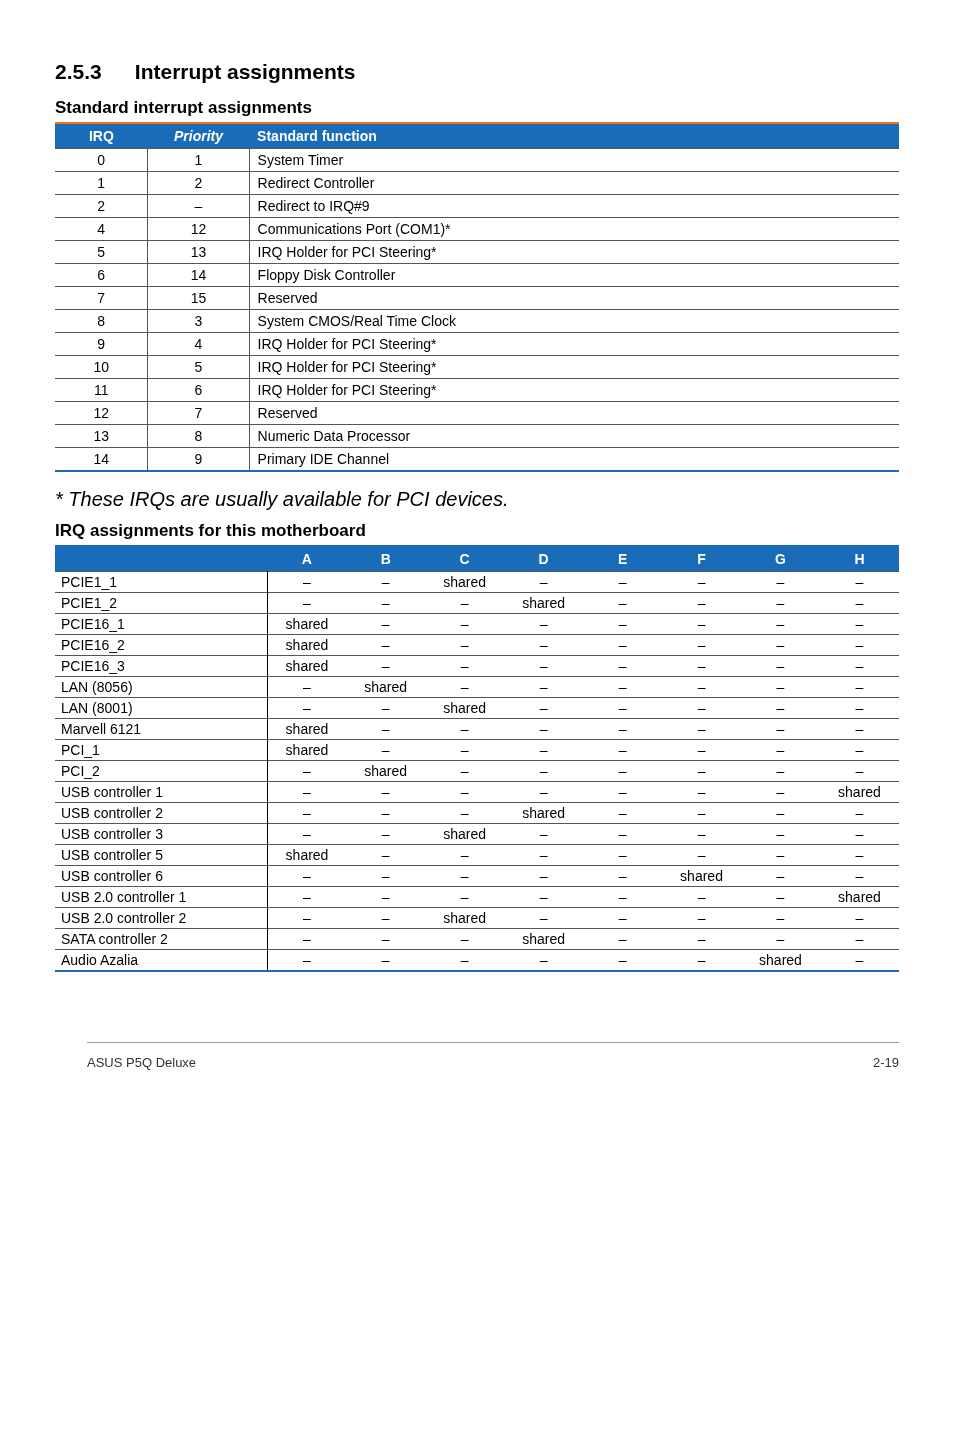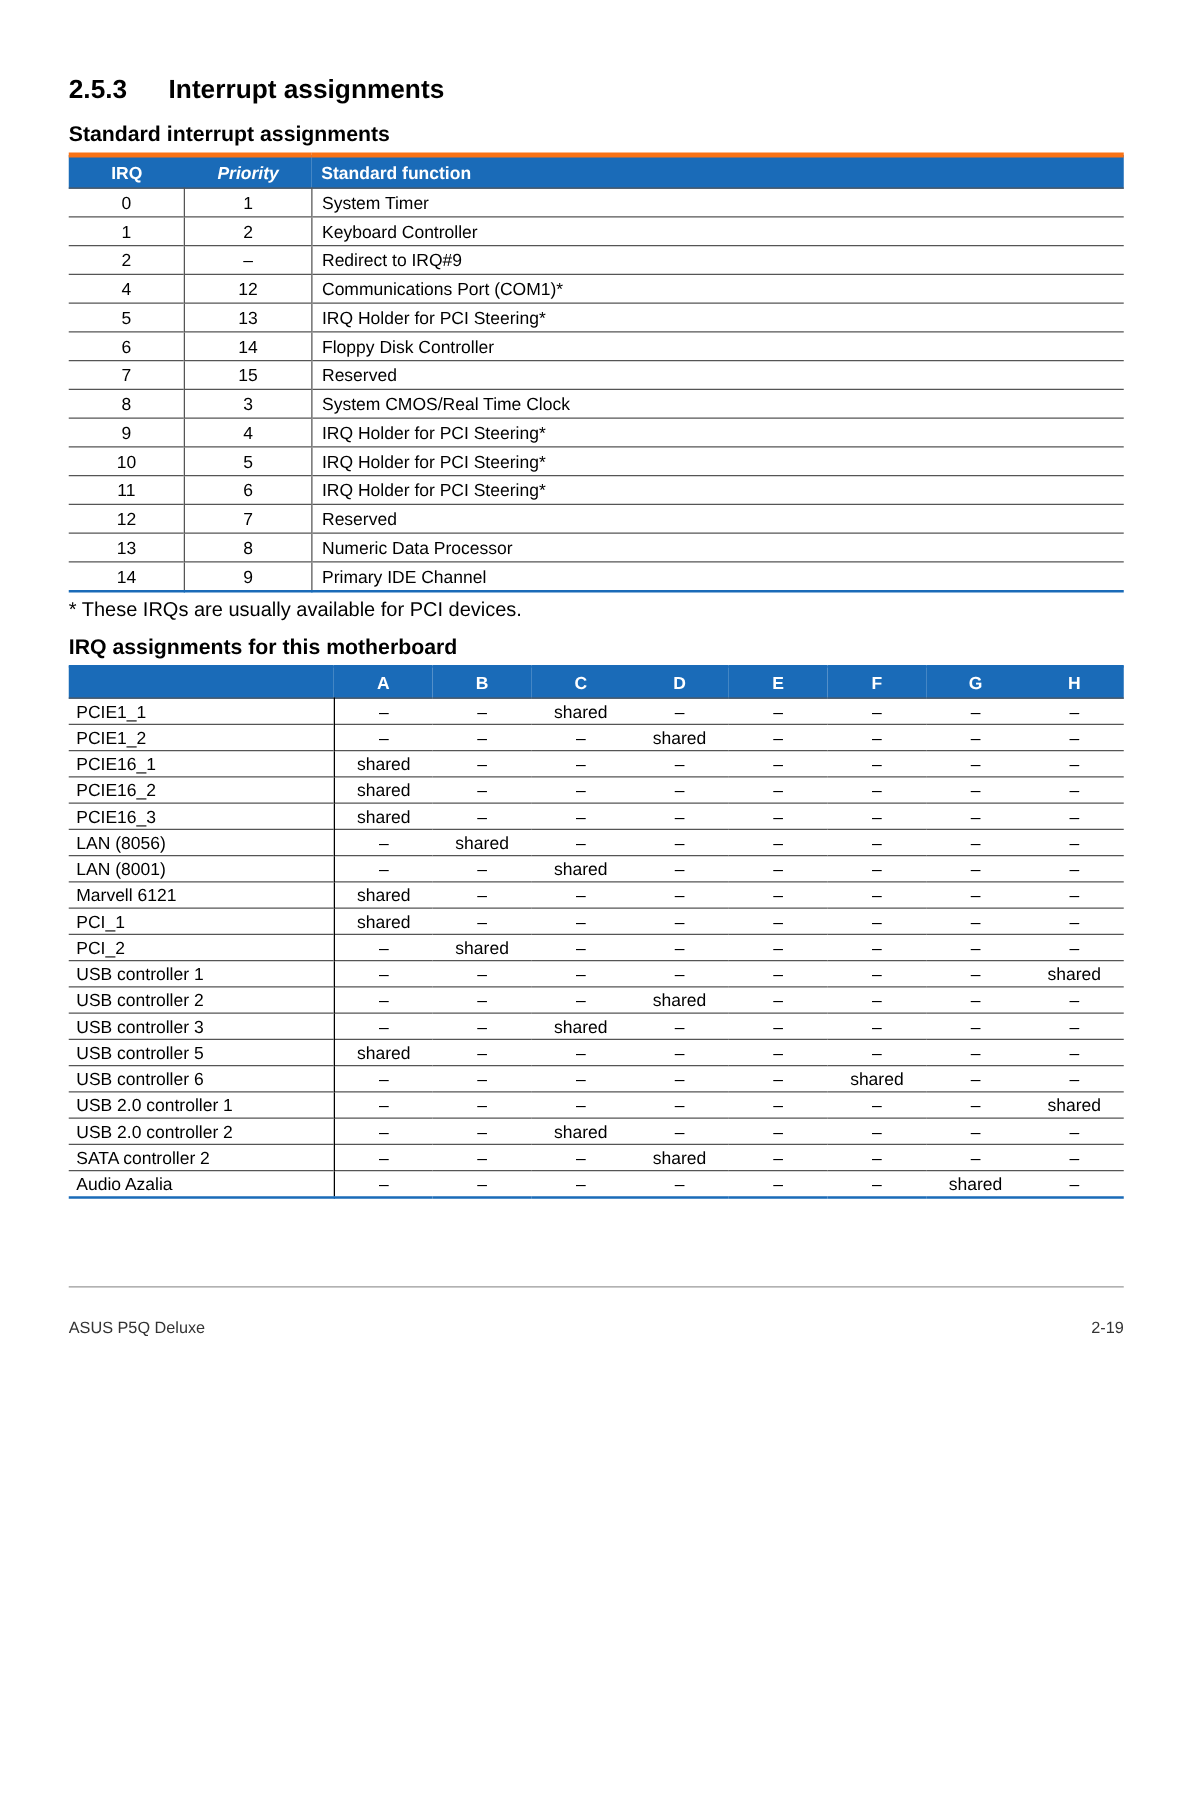--- a/index.html
+++ b/index.html
@@ -29,23 +29,23 @@
     margin-bottom: 4px;
     margin-top: 4px;
   }
   table {
     border-collapse: collapse;
     width: 100%;
     font-size: 14px;
   }
   
   .std-table {
-    border-top: 4px solid #f97316;
+    border-top: 2px solid #f97316;
     border-bottom: 2px solid #1a6bb8;
-    margin-bottom: 6px;
+    margin-bottom: 16px;
   }
   .std-table thead th {
     background: #1a6bb8;
     color: #fff;
     font-weight: bold;
     text-align: left;
     padding: 4px 8px;
   }
   .std-table thead th:first-child,
   .std-table thead th:nth-child(2) {
@@ -57,22 +57,23 @@
     vertical-align: middle;
   }
   .std-table tbody td:first-child,
   .std-table tbody td:nth-child(2) {
     text-align: center;
     border-right: 1px solid #555;
   }
   .std-table .col-irq { width: 11%; }
   .std-table .col-pri { width: 12%; font-style: italic; }
   .footnote {
-    font-size: 16px;
+    font-size: 20px;
     margin-bottom: 10px;
+    font-style: italic;
   }
   
   .irq-table {
     border-top: 2px solid #1a6bb8;
     border-bottom: 2px solid #1a6bb8;
     margin-bottom: 30px;
   }
   .irq-table thead th {
     background: #1a6bb8;
     color: #fff;
@@ -92,24 +93,25 @@
   .irq-table tbody td:first-child {
     text-align: left;
     border-right: 1px solid #000000;
   }
   .irq-table .col-name { width: 25%; }
   .irq-table .col-letter { width: 9.3%; }
   .footer {
     display: flex;
     justify-content: space-between;
     border-top: 1px solid #999;
-    padding-top: 24px;
+    padding-top: 12px;
     font-size: 13px;
     color: #333;
     margin-top: 70px;
+    margin-left: 32px;
   }
 </style>
 </head>
 <body>
 
 <h2 class="section-title">
   <span class="section-number">2.5.3</span>
   <span>Interrupt assignments</span>
 </h2>
 
@@ -125,21 +127,21 @@
   </thead>
   <tbody id="std-tbody">
       <tr>
         <td>0</td>
         <td>1</td>
         <td>System Timer</td>
       </tr>
       <tr>
         <td>1</td>
         <td>2</td>
-        <td>Keyboard Controller</td>
+        <td>Redirect Controller</td>
       </tr>
       <tr>
         <td>2</td>
         <td>–</td>
         <td>Redirect to IRQ#9</td>
       </tr>
       <tr>
         <td>4</td>
         <td>12</td>
         <td>Communications Port (COM1)*</td>

